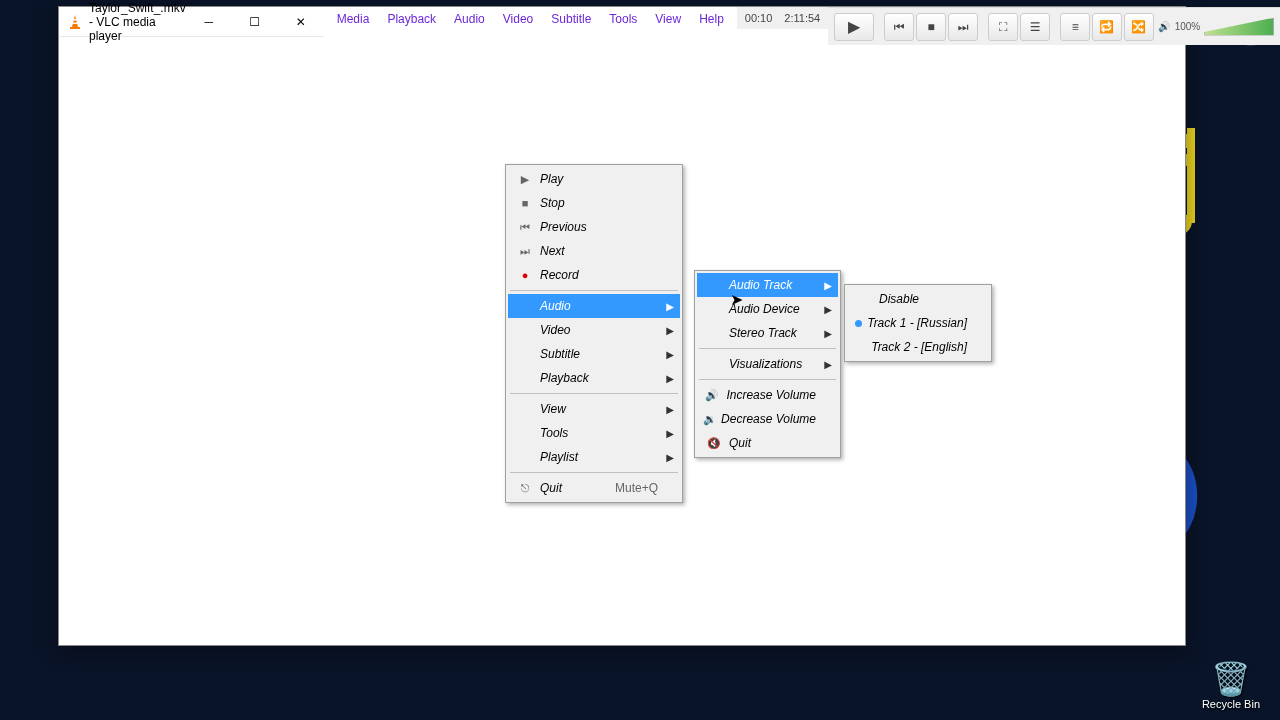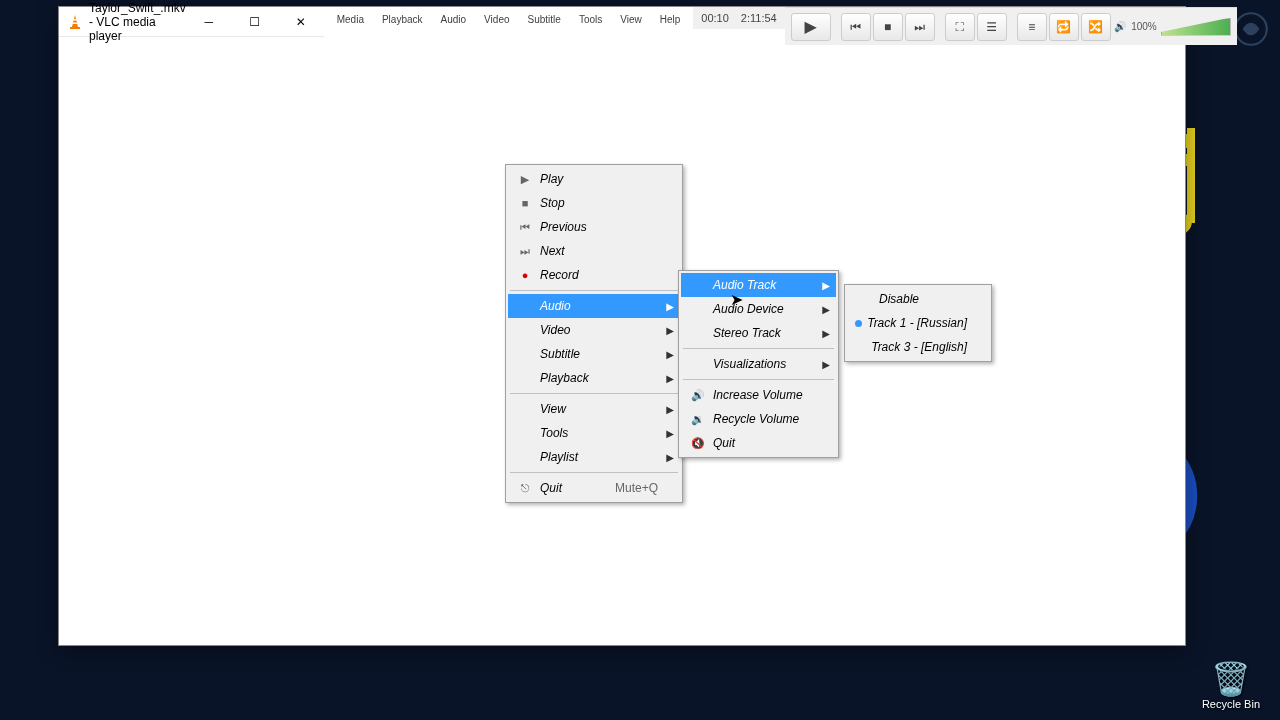--- a/index.html
+++ b/index.html
@@ -18,21 +18,21 @@
 
 
 .vlc-window { position: absolute; top: 6px; left: 58px; width: 1128px; height: 640px; background: #fff; border: 1px solid #888; box-shadow: 0 4px 20px rgba(0,0,0,.4); display: flex; flex-direction: row; }
 
 .titlebar { height: 30px; background: #fff; display: flex; align-items: center; padding: 0 0 0 8px; border-bottom: 1px solid #e8e8e8; }
 .titlebar .cone-icon { width: 16px; height: 16px; margin-right: 6px; }
 .titlebar .title { flex: 1; font-size: 12px; color: #000; }
 .titlebar .win-controls { display: flex; }
 .titlebar .win-btn { width: 46px; height: 30px; display: flex; align-items: center; justify-content: center; font-size: 12px; color: #000; }
 
-.menubar { height: 24px; background: #fff; display: flex; align-items: center; padding: 0 4px; font-size: 10px; color: #404040; }
+.menubar { height: 24px; background: #fff; display: flex; align-items: center; padding: 0 4px; font-size: 12px; color: #6d28d9; }
 .menubar .menu-item { padding: 3px 9px; cursor: default; }
 
 .video-area { flex: 1; background: #000; position: relative; overflow: hidden; }
 .cone-big { position: absolute; left: 70px; top: 40px; width: 350px; height: 430px; }
 
 
 .starfield { position: absolute; inset: 0; background-image:
   radial-gradient(1px 1px at 600px 340px,#fff,transparent),
   radial-gradient(1px 1px at 720px 380px,#fff,transparent),
   radial-gradient(1px 1px at 800px 420px,#fff,transparent),
@@ -63,21 +63,21 @@
 .ctx-menu .item .lbl { flex: 1; padding-left: 4px; font-style: italic; }
 .ctx-menu .item .shortcut { color: #666; padding-left: 30px; }
 .ctx-menu .item .arrow { position: absolute; right: 6px; font-size: 10px; color: #333; }
 .ctx-menu .item.highlighted { background: #3399ff; color: #fff; }
 .ctx-menu .item.highlighted .ico, .ctx-menu .item.highlighted .arrow { color: #fff; }
 .ctx-menu .sep { height: 1px; background: #c0c0c0; margin: 3px 2px; }
 .ctx-menu .item .radio-dot { width: 22px; display: inline-flex; justify-content: center; }
 .ctx-menu .item .radio-dot.filled::before { content: ""; width: 7px; height: 7px; background: #3399ff; border-radius: 50%; display: block; }
 
 .ctx1 { top: 164px; left: 505px; width: 178px; }
-.ctx2 { top: 270px; left: 678px; width: 161px; }
+.ctx2 { top: 270px; left: 694px; width: 147px; }
 .ctx3 { top: 284px; left: 844px; width: 148px; }
 
 .cursor-pointer { position: absolute; top: 290px; left: 730px; font-size: 16px; color: #000; pointer-events: none; z-index: 99; }
 </style>
 </head>
 <body>
 
 <svg class="desktop-dragon" viewBox="0 0 40 40">
     <circle cx="20" cy="20" r="15" fill="none" stroke="#6086b0" stroke-width="2"></circle>
     <path d="M12 20 Q20 8 28 20 Q20 32 12 20" fill="#6086b0"></path>
@@ -288,35 +288,35 @@
       <span class="lbl">Visualizations</span>
       <span class="arrow">▶</span>
     </div>
     <div class="sep"></div>
     <div class="item">
       <span class="ico">🔊</span>
       <span class="lbl">Increase Volume</span>
     </div>
     <div class="item">
       <span class="ico">🔉</span>
-      <span class="lbl">Recycle Volume</span>
+      <span class="lbl">Decrease Volume</span>
     </div>
     <div class="item">
       <span class="ico">🔇</span>
       <span class="lbl">Quit</span>
     </div>
   </div>
 <div class="ctx-menu ctx3" id="ctx3">
     <div class="item">
       <span class="radio-dot"></span>
       <span class="lbl">Disable</span>
     </div>
     <div class="item">
       <span class="radio-dot filled"></span>
       <span class="lbl">Track 1 - [Russian]</span>
     </div>
     <div class="item">
       <span class="radio-dot"></span>
-      <span class="lbl">Track 3 - [English]</span>
+      <span class="lbl">Track 2 - [English]</span>
     </div>
   </div>
 
 <div class="cursor-pointer">➤</div>
 
 </body></html>

